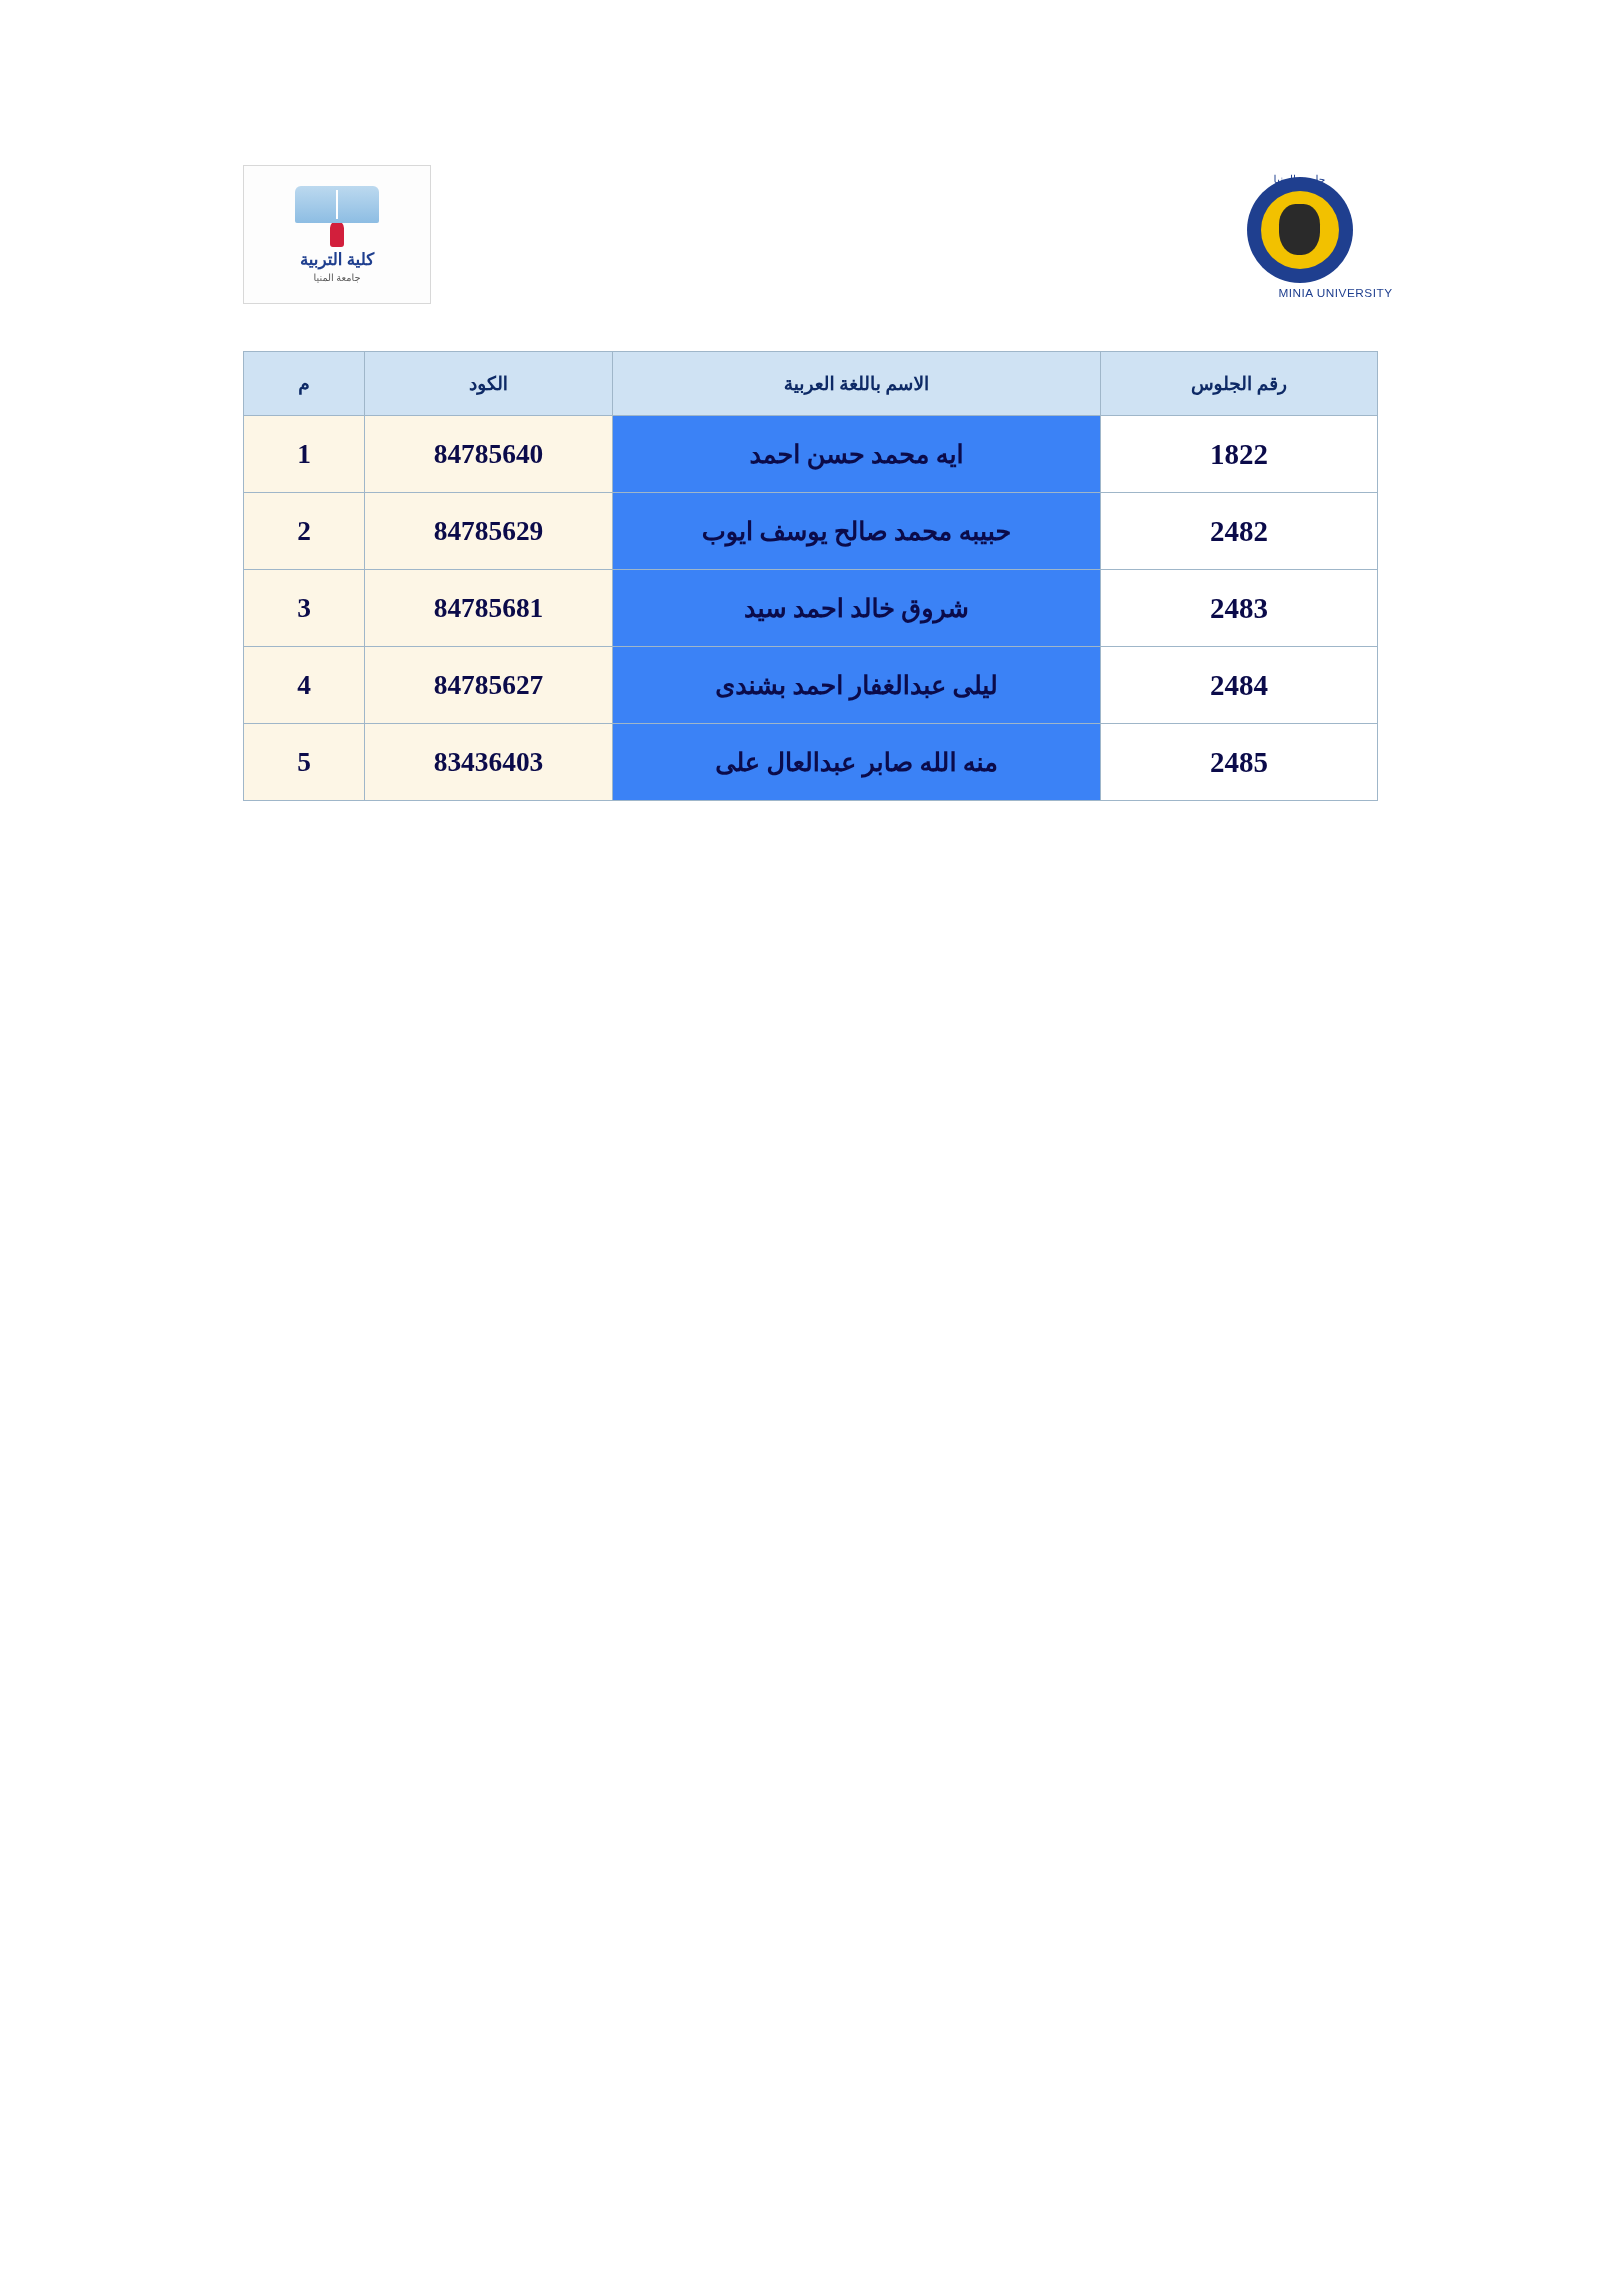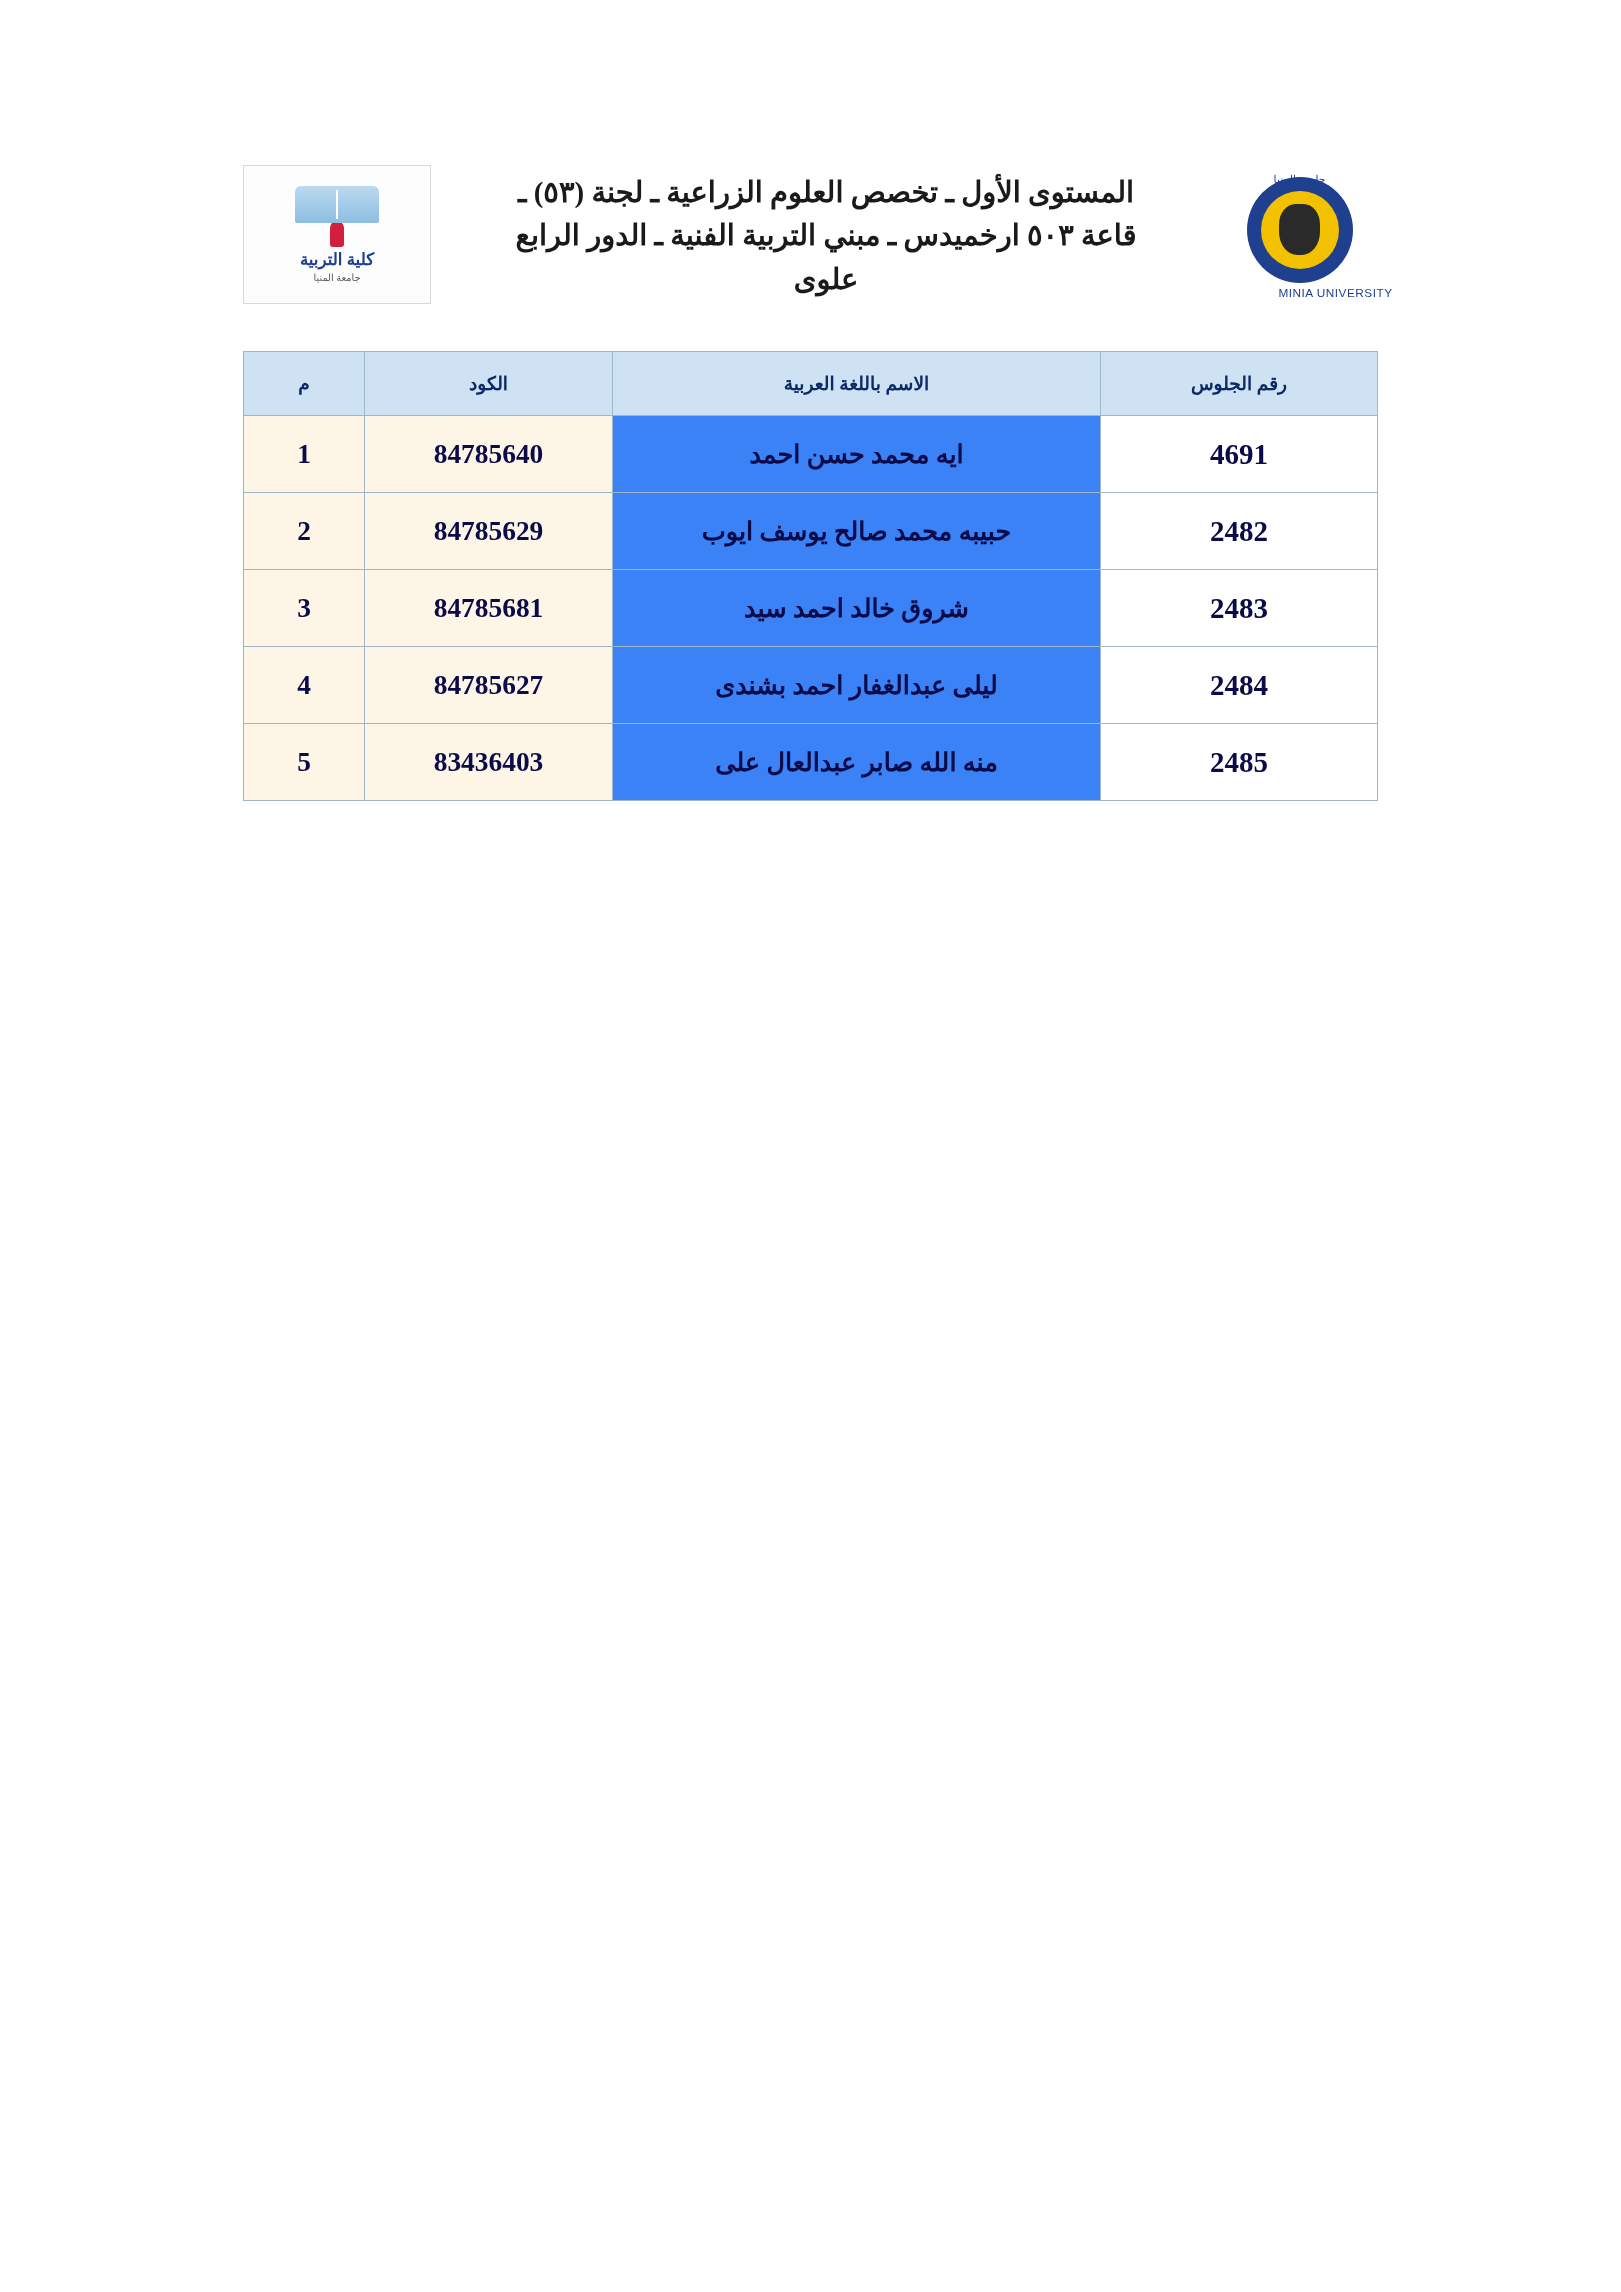--- a/index.html
+++ b/index.html
@@ -229,25 +229,20 @@
         <div class="arabic-arc">جامعة المنيا</div>
         <div class="ring">
           <div class="inner">
             <div class="face"></div>
           </div>
         </div>
         <div class="uni-name">MINIA UNIVERSITY</div>
       </div>
     </div>
 
-    <div class="header-title">
-      <span class="line">المستوى الأول ـ تخصص العلوم الزراعية ـ لجنة (٥٣)  ـ</span>
-      <span class="line">قاعة ٥٠٣ ارخميدس ـ مبني التربية الفنية ـ الدور الرابع</span>
-      <span class="line">علوى</span>
-    </div>
 
     <div class="logo-left">
       <div class="faculty-logo">
         <div class="book"></div>
         <div class="person"></div>
         <div class="fac-name">كلية التربية</div>
         <div class="uni-sub">جامعة المنيا</div>
       </div>
     </div>
 
@@ -258,21 +253,21 @@
       <thead>
         <tr>
           <th class="h-seat">رقم الجلوس</th>
           <th class="h-name">الاسم باللغة العربية</th>
           <th class="h-code">الكود</th>
           <th class="h-idx">م</th>
         </tr>
       </thead>
       <tbody>
         <tr>
-          <td class="c-seat">4691</td>
+          <td class="c-seat">1822</td>
           <td class="c-name">ايه محمد حسن احمد</td>
           <td class="c-code">84785640</td>
           <td class="c-idx">1</td>
         </tr>
         <tr>
           <td class="c-seat">2482</td>
           <td class="c-name">حبيبه محمد صالح يوسف ايوب</td>
           <td class="c-code">84785629</td>
           <td class="c-idx">2</td>
         </tr>

